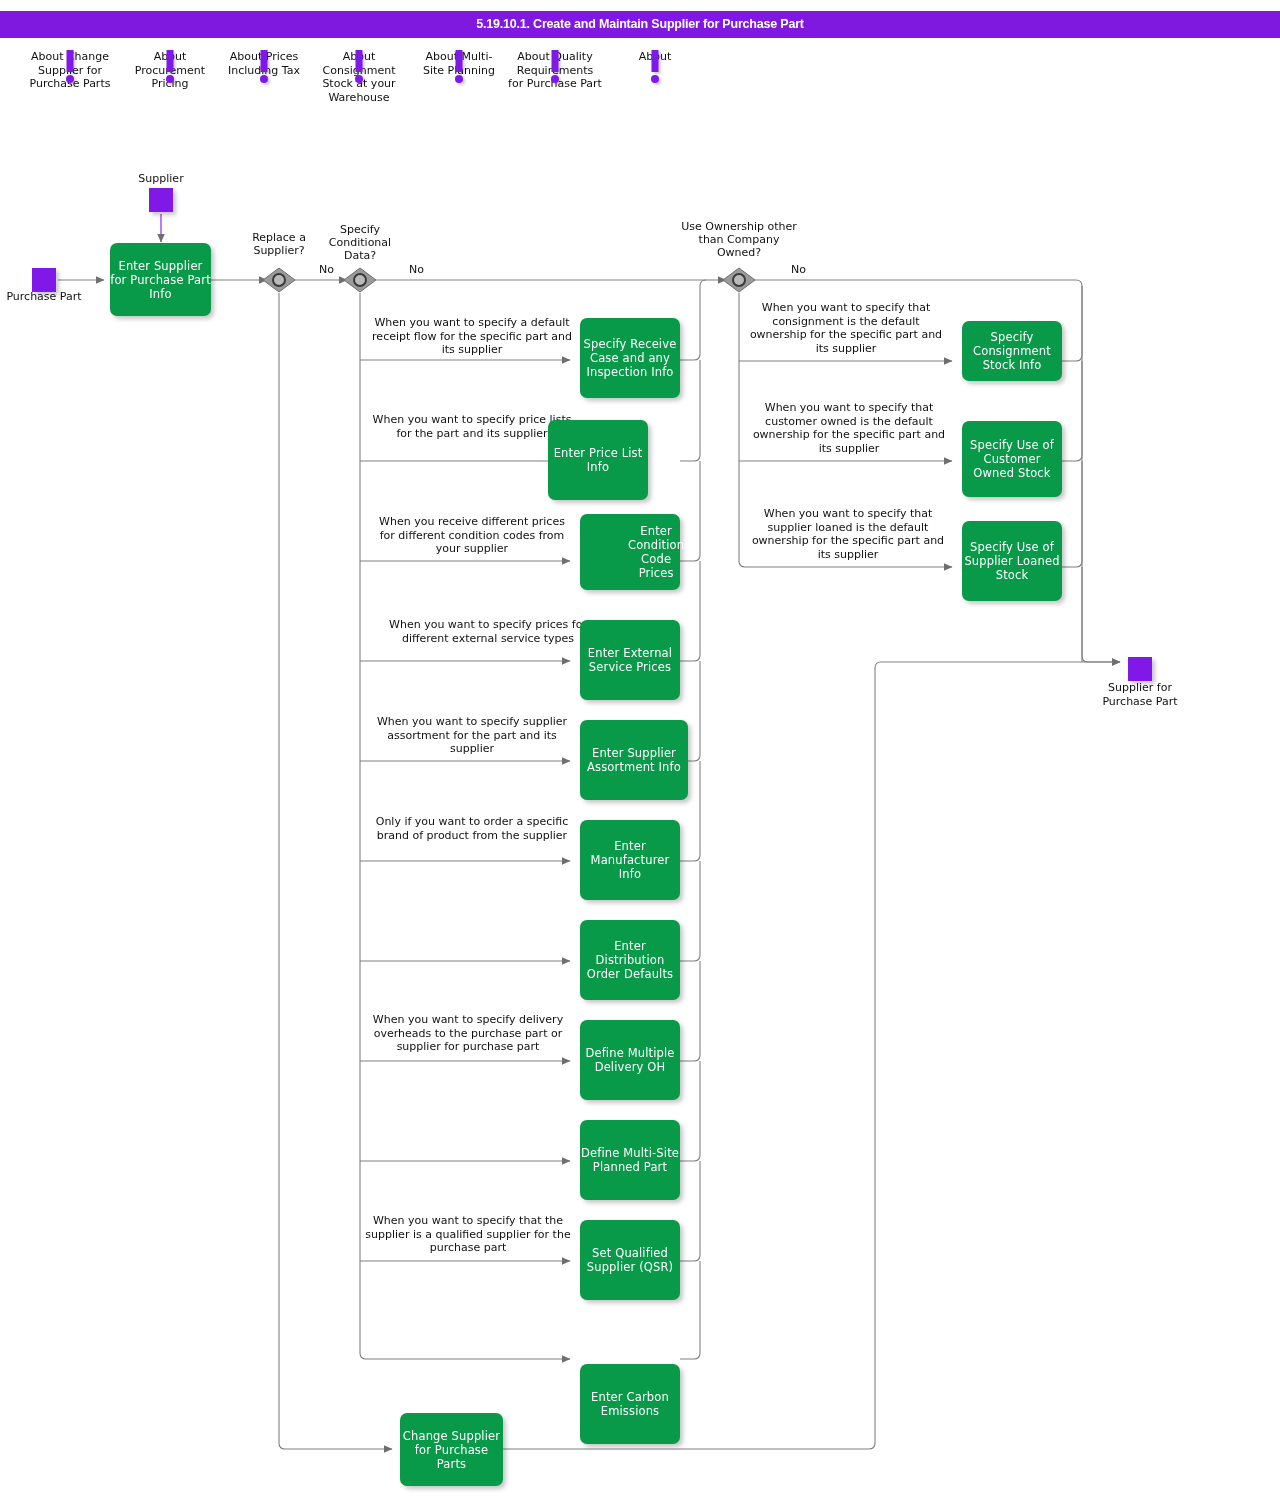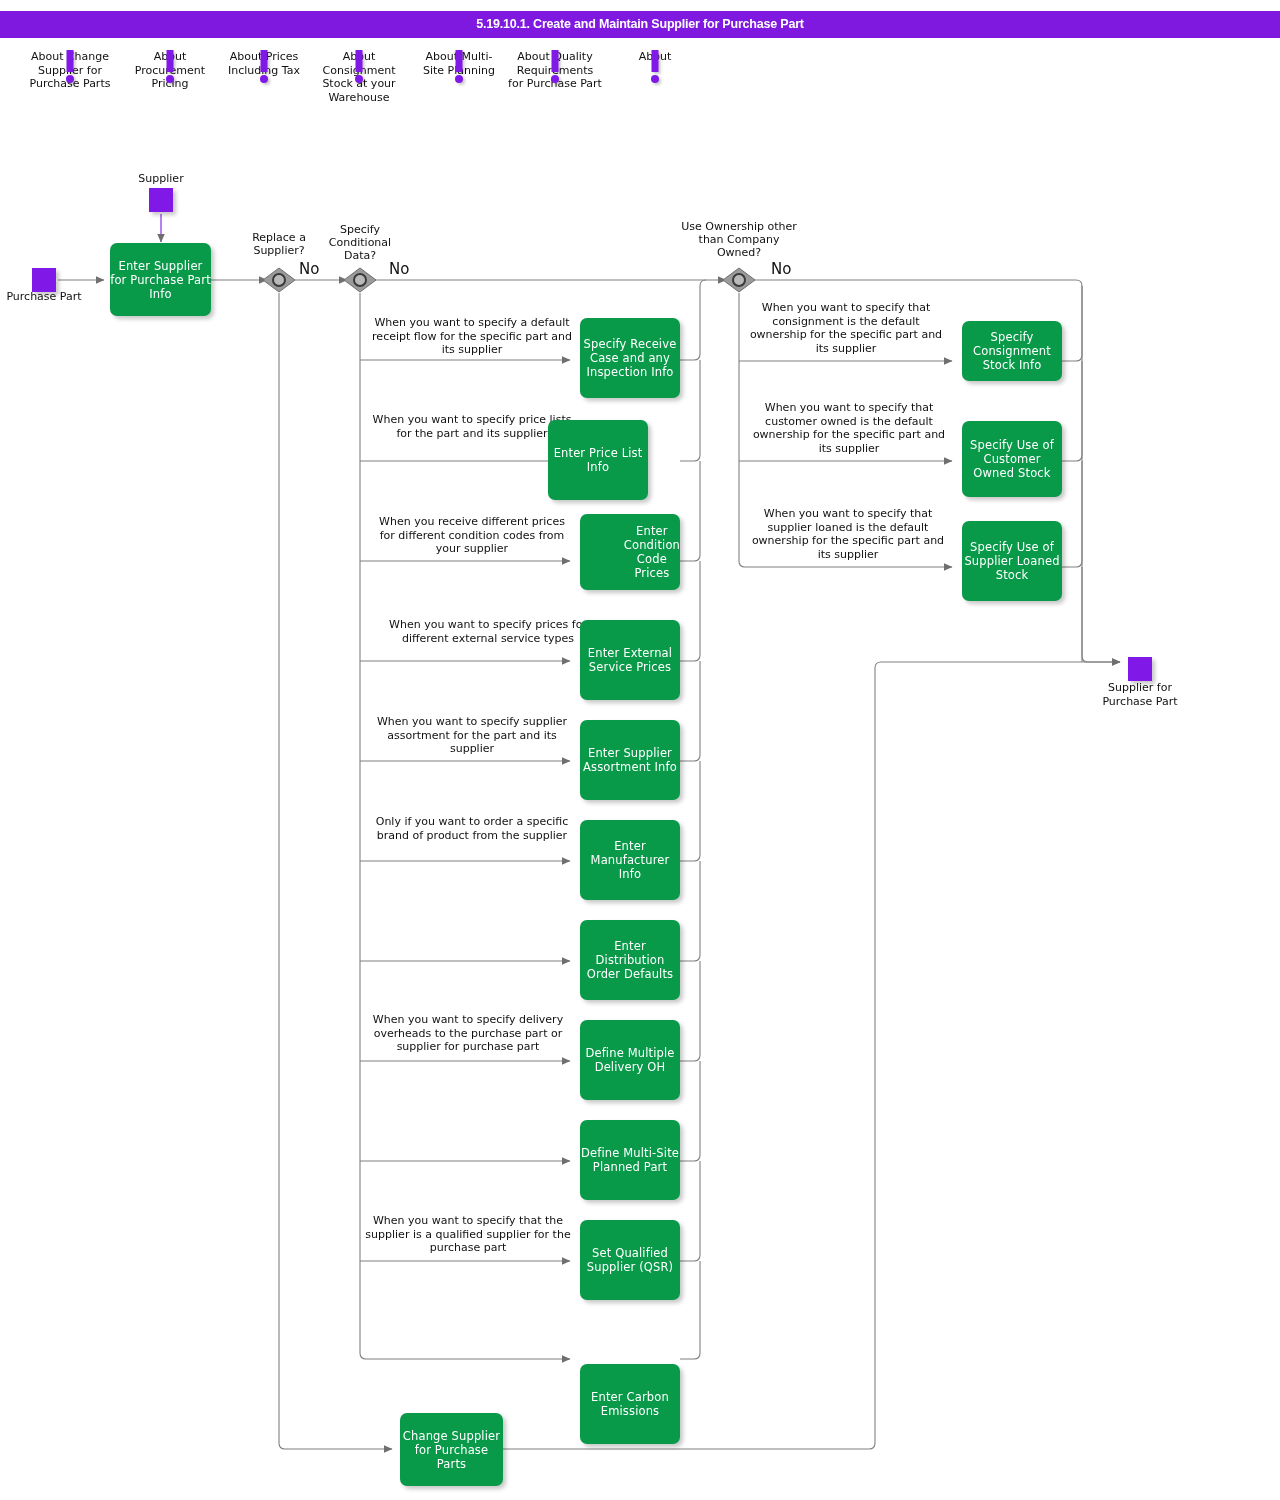--- a/index.html
+++ b/index.html
@@ -14,35 +14,35 @@
             color:#fff;font-size:12.5px;font-weight:bold;
             font-family:"Liberation Sans",sans-serif;letter-spacing:-0.2px;}
 
   
   #wires{position:absolute;left:0;top:0;width:1280px;height:1500px;}
 
   
   .node{position:absolute;box-sizing:border-box;}
 
   .proc{background:#089949;border-radius:7px;color:#fff;
-        display:flex;align-items:center;justify-content:flex-end;
+        display:flex;align-items:center;justify-content:flex-start;
         text-align:center;font-size:11.5px;line-height:14px;
         box-shadow:3px 3px 4px rgba(0,0,0,0.22);letter-spacing:0.15px;}
 
   .term{width:24px;height:24px;background:#8019E8;
         box-shadow:3px 3px 4px rgba(0,0,0,0.22);}
   .term-label{position:absolute;text-align:center;font-size:11px;
         line-height:13.5px;color:#111;}
 
   .dec{width:34px;height:26px;}
   .dec-label{position:absolute;text-align:center;font-size:11px;
         line-height:13px;color:#111;}
 
-  .edge-label{position:absolute;font-size:15px;color:#111;
-        line-height:13px;}
+  .edge-label{position:absolute;font-size:11px;color:#111;
+        line-height:13px;margin-left:20px;}
 
   .cond{position:absolute;text-align:center;font-size:11px;
         line-height:13.5px;color:#111;}
 
   
   .about{position:absolute;text-align:center;}
   .about .bang{position:relative;width:100%;height:34px;}
   .about .bang i{position:absolute;left:50%;top:0;transform:translateX(-50%);
         display:block;width:7px;height:22px;background:#8019E8;
         box-shadow:2px 2px 3px rgba(0,0,0,0.22);}
@@ -197,21 +197,21 @@
   <div class="node proc" style="left:580px;top:514px;width:100px;height:76px;padding-left:48px;">
     <span>Enter Condition Code Prices</span>
   </div>
 
   <div class="cond" style="left:388px;top:618px;width:200px;">When you want to specify prices for different external service types</div>
   <div class="node proc" style="left:580px;top:620px;width:100px;height:80px;">
     <span>Enter External Service Prices</span>
   </div>
 
   <div class="cond" style="left:372px;top:715px;width:200px;">When you want to specify supplier assortment for the part and its supplier</div>
-  <div class="node proc" style="left:580px;top:720px;width:100px;height:80px;">
+  <div class="node proc" style="left:580px;top:720px;width:108px;height:80px;">
     <span>Enter Supplier Assortment Info</span>
   </div>
 
   <div class="cond" style="left:372px;top:815px;width:200px;">Only if you want to order a specific brand of product from the supplier</div>
   <div class="node proc" style="left:580px;top:820px;width:100px;height:80px;">
     <span>Enter Manufacturer Info</span>
   </div>
 
   <div class="cond" style="left:372px;top:915px;width:200px;"></div>
   <div class="node proc" style="left:580px;top:920px;width:100px;height:80px;">

